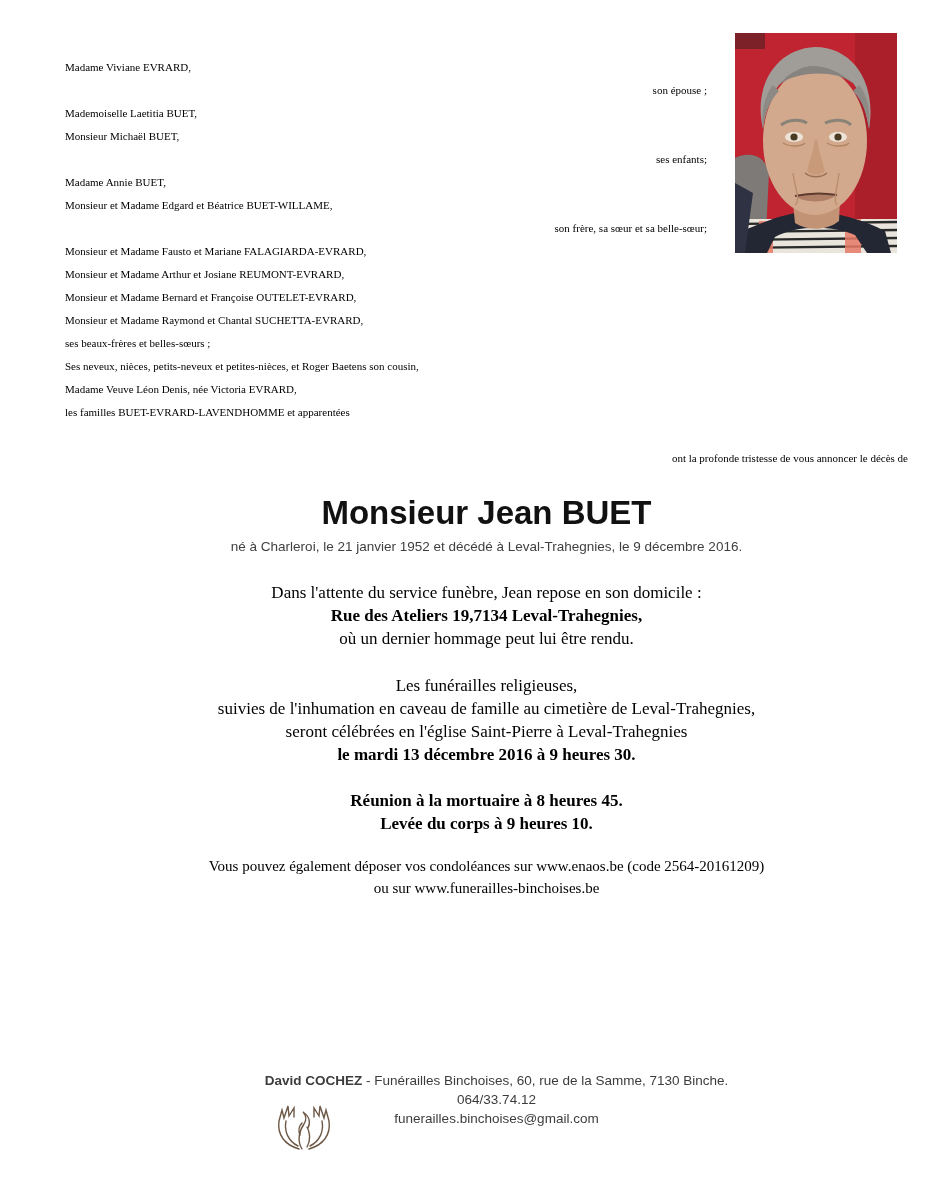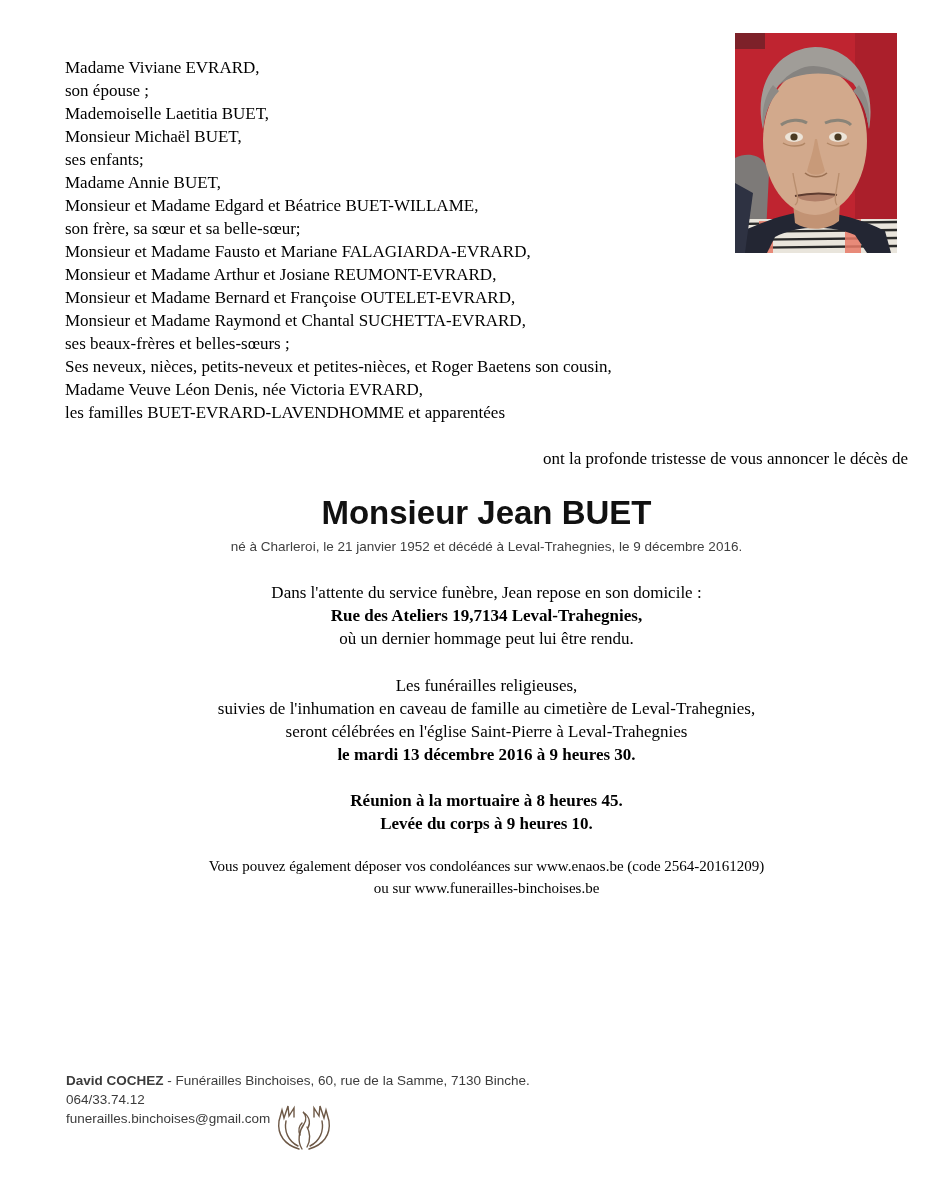--- a/index.html
+++ b/index.html
@@ -4,24 +4,24 @@
 <style>
   html,body{margin:0;padding:0;}
   body{
     width:947px;height:1177px;position:relative;background:#ffffff;
     font-family:"Liberation Serif", serif;color:#000;overflow:hidden;
   }
   .content{
     position:absolute;left:65px;top:56px;width:843px;
   }
   .line{
-    font-size:17px;line-height:23px;height:23px;white-space:nowrap;
+    font-size:11px;line-height:23px;height:23px;white-space:nowrap;
   }
   .align-left{text-align:left;}
-  .align-right-narrow{padding-right:201px;}
+  .align-right-narrow{text-align:right;padding-right:201px;}
   .align-right-full{text-align:left;}
   .announce{margin-top:23px;text-align:right;}
   .deceased-title{
     margin-top:20px;text-align:center;
     font-family:"Liberation Sans", sans-serif;font-weight:bold;
     font-size:33px;line-height:46px;color:#111;
   }
   .deceased-sub{
     margin-top:2px;text-align:center;
     font-family:"Liberation Sans", sans-serif;
@@ -33,21 +33,21 @@
   .b-funeral{margin-top:24px;}
   .b-schedule{margin-top:23px;}
   .bold{font-weight:bold;}
   .b-condolences{margin-top:20px;}
   .b-condolences .bline{font-size:15px;line-height:22px;}
   .photo{
     position:absolute;left:735px;top:33px;width:162px;height:220px;
     display:block;
   }
   .footer{
-    position:absolute;left:66px;top:1071px;width:843px;text-align:left;
+    position:absolute;left:75px;top:1071px;width:843px;text-align:center;
     font-family:"Liberation Sans", sans-serif;font-size:13.5px;
     line-height:19px;color:#3c3c3c;
   }
   .logo{
     position:absolute;left:273px;top:1097px;width:62px;height:56px;
   }
 </style>
 </head>
 <body>
 

